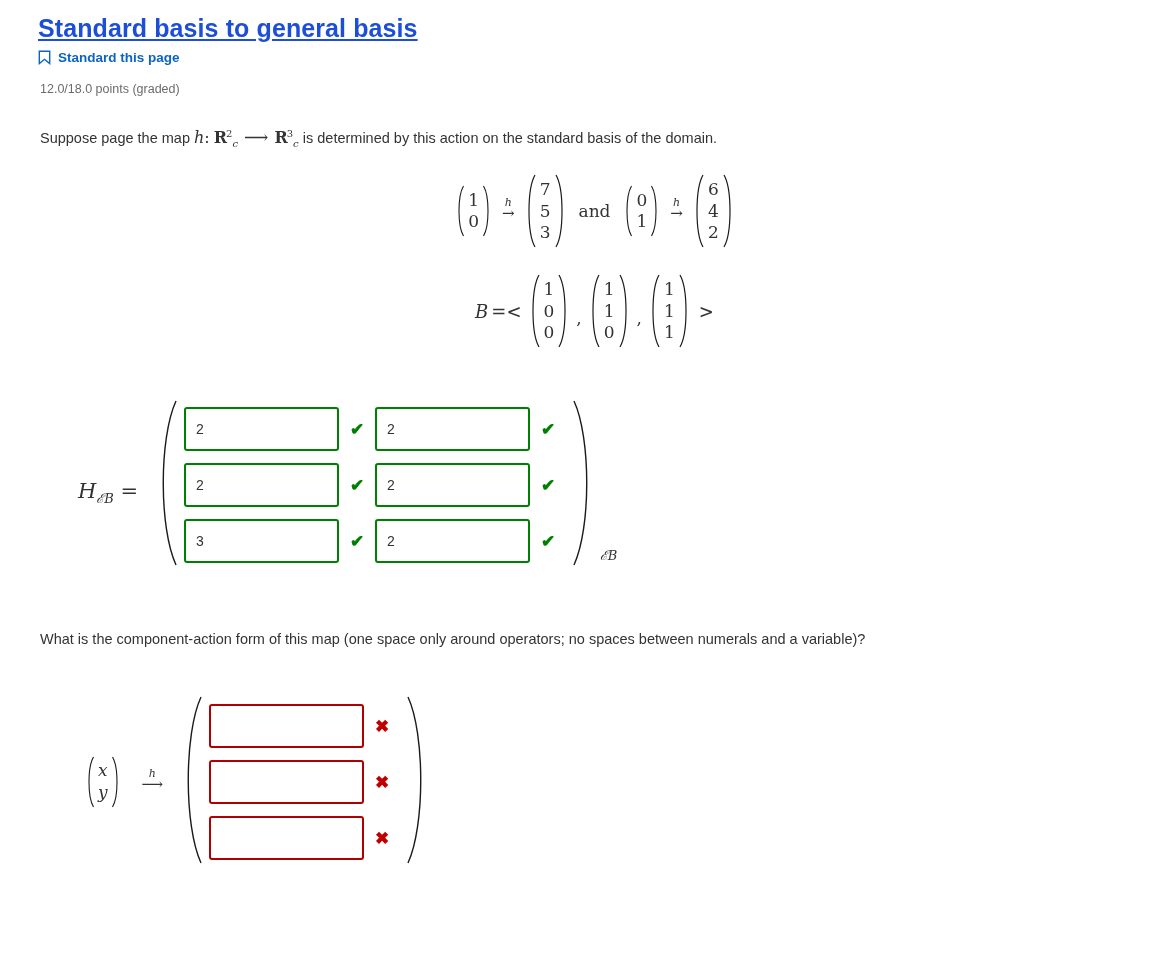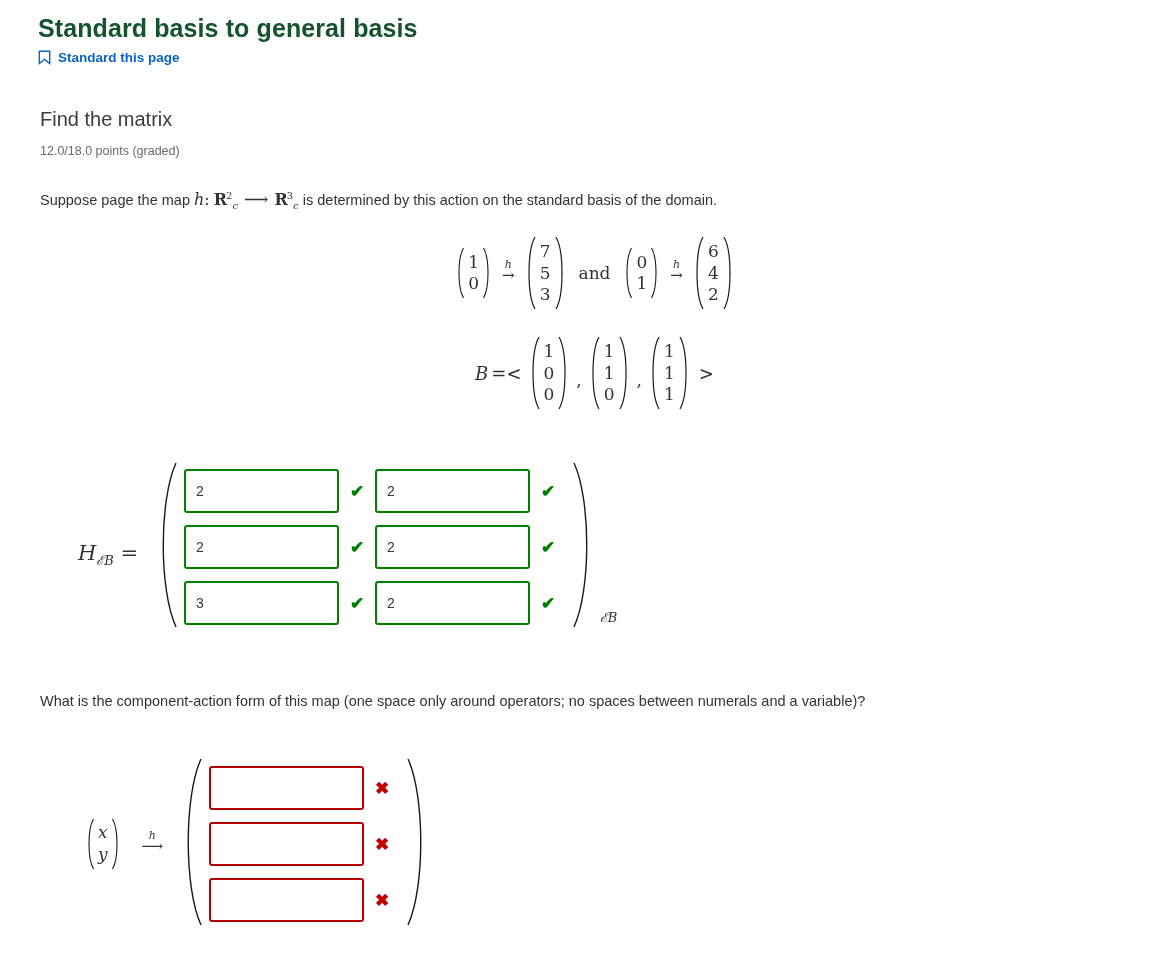--- a/index.html
+++ b/index.html
@@ -17,24 +17,25 @@
   }
   .page {
     padding: 14px 0 0 38px;
     box-sizing: border-box;
     width: 1151px;
   }
   
   .unit-title {
     font-size: 25px;
     font-weight: bold;
-    color: #14532d;
+    color: #1d4ed8;
     letter-spacing: 0.1px;
     margin: 0 0 7px 0;
     line-height: 1.15;
+    text-decoration: underline;
   }
   .bookmark {
     display: inline-flex;
     align-items: center;
     gap: 7px;
     color: #0b64c4;
     font-size: 13.5px;
     font-weight: bold;
     text-decoration: none;
     cursor: pointer;
@@ -240,21 +241,20 @@
   <a class="bookmark" href="#">
     <span>
       <svg width="13" height="15" viewBox="0 0 13 15" fill="none" stroke="#0b64c4" stroke-width="1.4">
         <path d="M1.3 1.2 h10.4 v12.4 l-5.2 -4.3 -5.2 4.3 z"></path>
       </svg>
     </span>
     <span>Standard this page</span>
   </a>
 
   
-  <div class="prob-title">Find the matrix</div>
   <div class="points">12.0/18.0 points (graded)</div>
 
   
   <div class="para">
     <span>Suppose page the map</span>
     <span class="mi">h</span><span class="mbb">:</span>
     <span class="mbb"><span style="font-weight:bold;letter-spacing:-1px;">R</span><span class="sup">2</span><span class="sub">c</span></span>
     <span class="arrowlong">⟶</span>
     <span class="mbb"><span style="font-weight:bold;letter-spacing:-1px;">R</span><span class="sup">3</span><span class="sub">c</span></span>
     <span>is determined by this action on the standard basis of the domain.</span>

